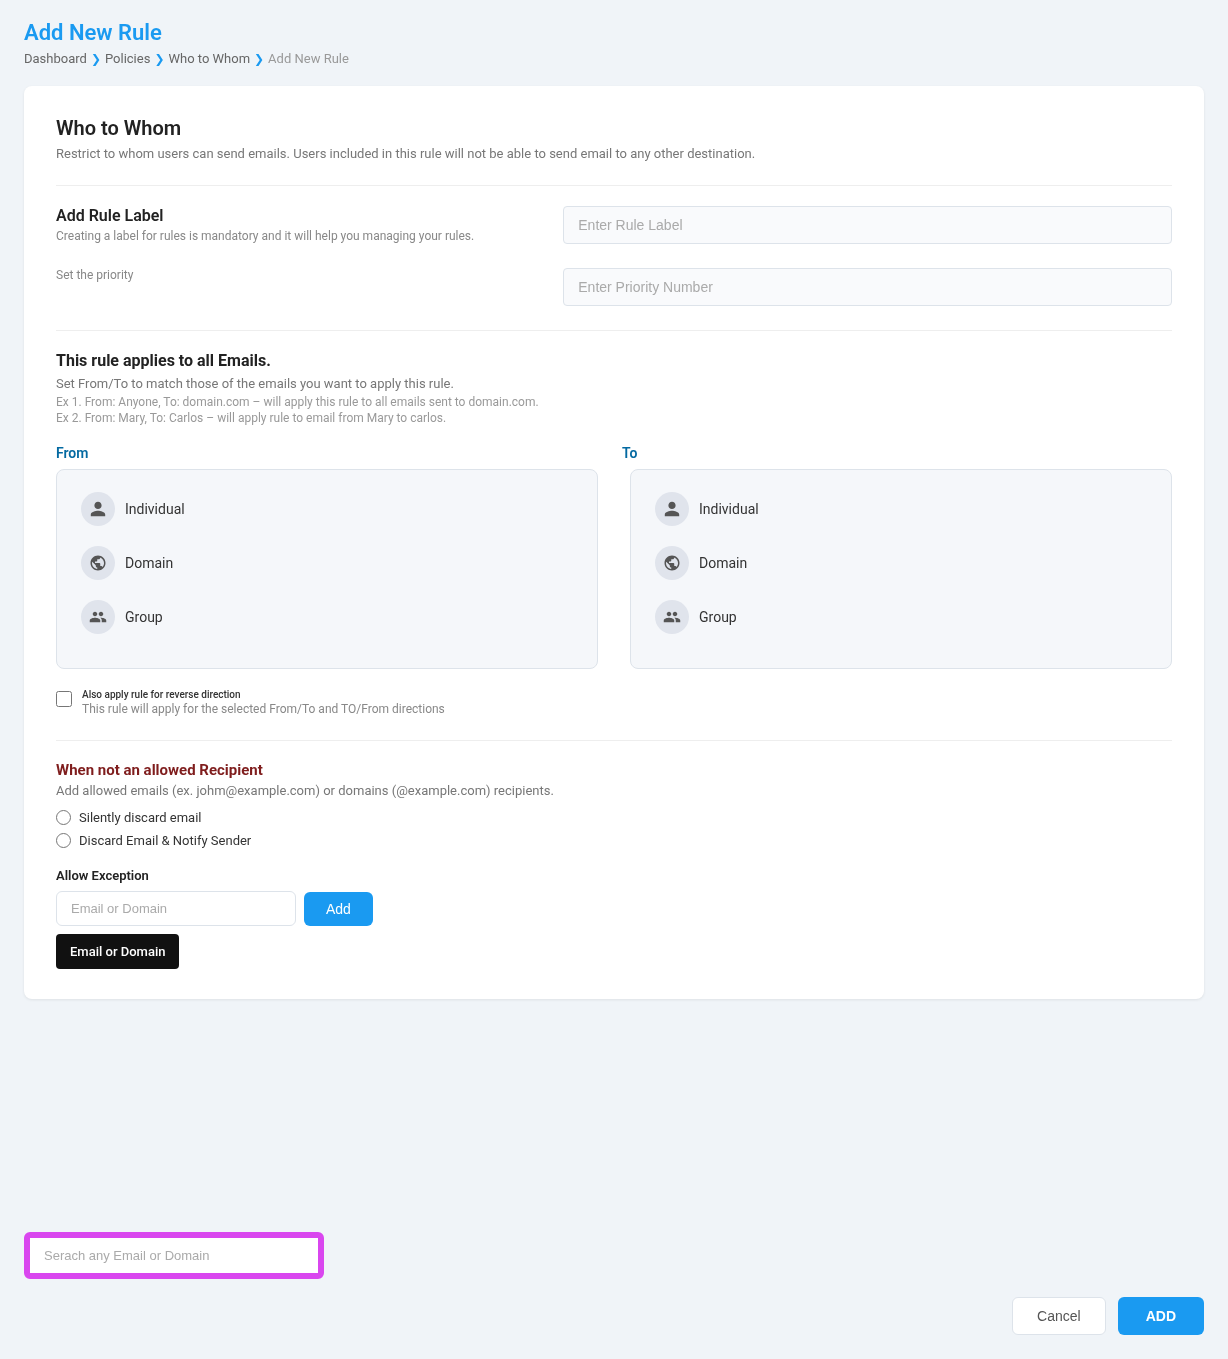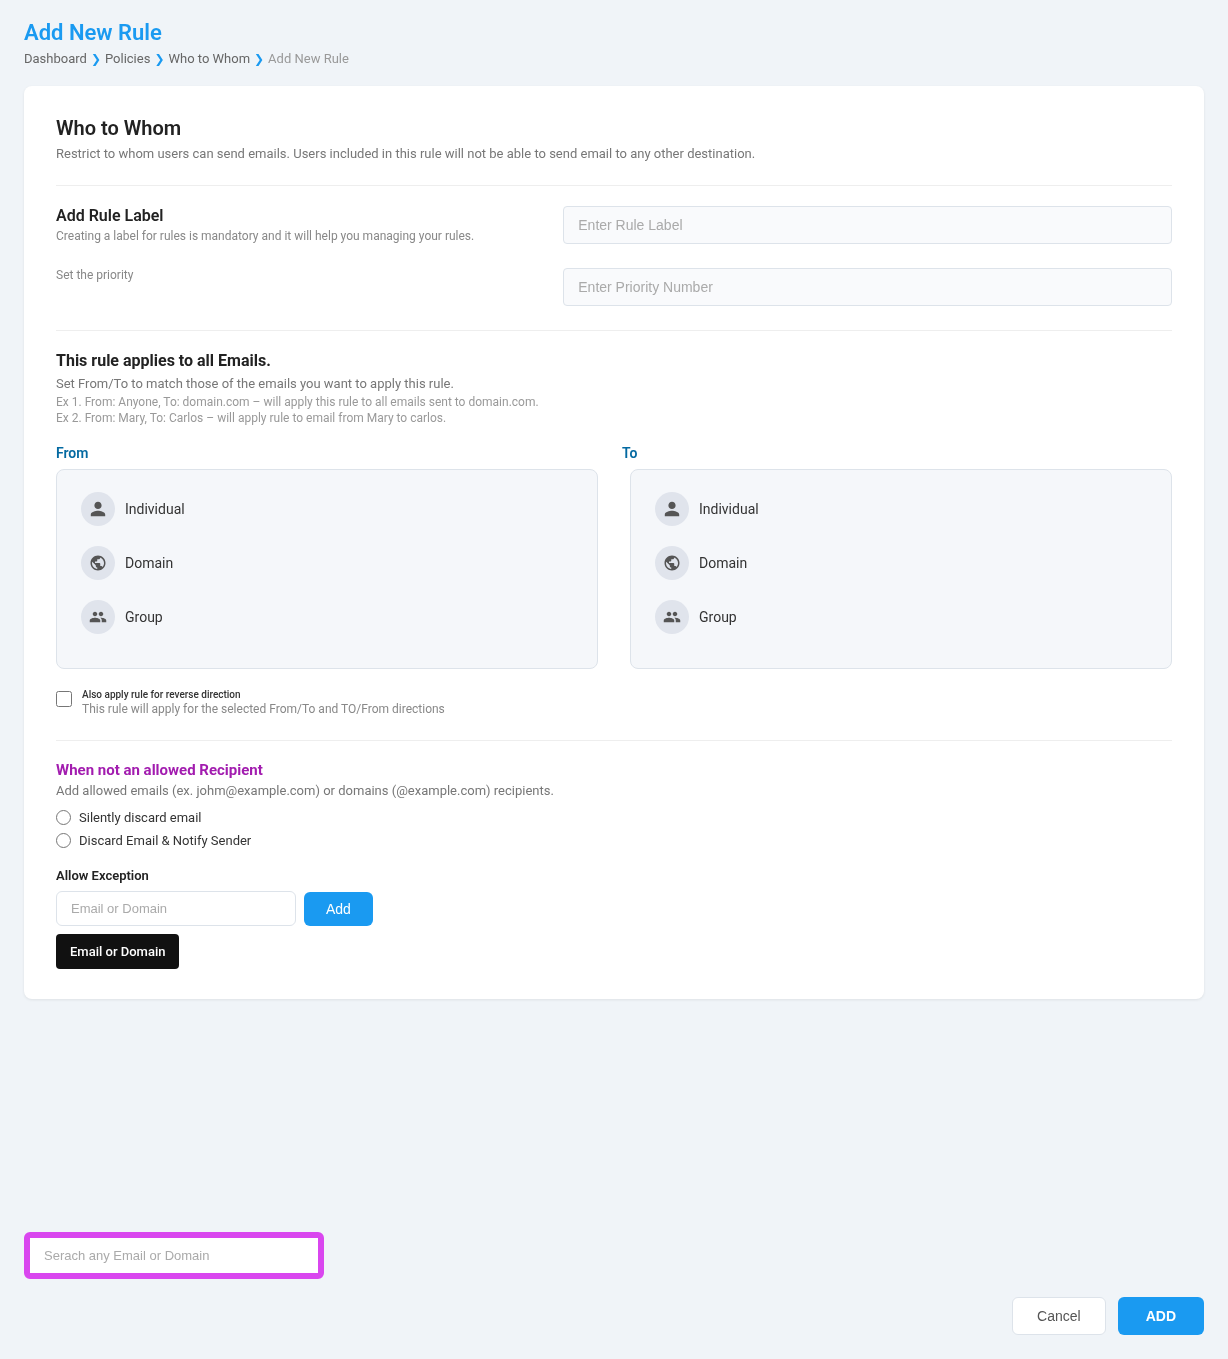--- a/index.html
+++ b/index.html
@@ -180,21 +180,21 @@
       font-size: 12px;
       color: #888;
     }
 
     .when-not-section {
       margin-bottom: 20px;
     }
     .when-not-title {
       font-size: 15px;
       font-weight: 700;
-      color: #a21caf;
+      color: #7f1d1d;
       margin-bottom: 4px;
     }
     .when-not-desc {
       font-size: 13px;
       color: #777;
       margin-bottom: 12px;
     }
     .radio-row {
       display: flex;
       gap: 8px;

